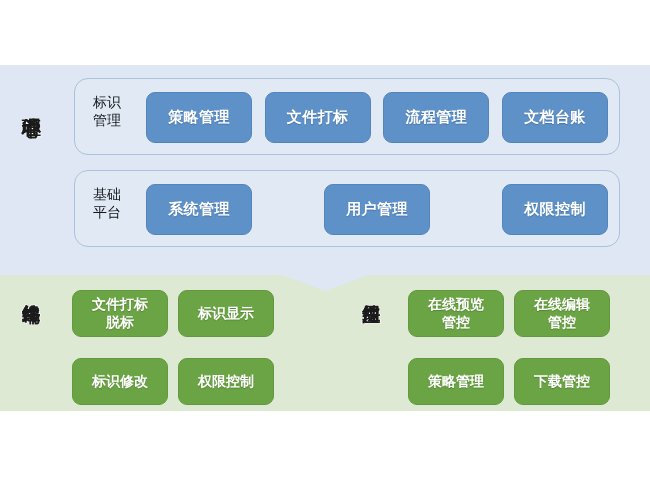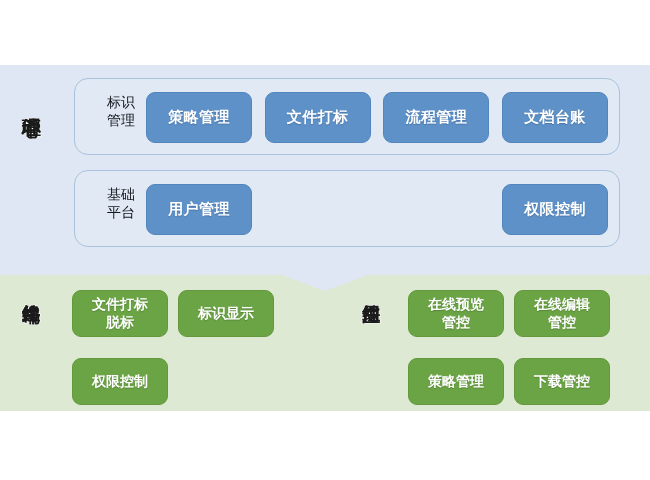--- a/index.html
+++ b/index.html
@@ -94,21 +94,21 @@
   
   .row-label {
     position: absolute;
     left: 18px;
     top: 14px;
     width: 56px;
     font-size: 14px;
     font-weight: normal;
     line-height: 1.32;
     color: #14181d;
-    text-align: center;
+    text-align: left;
   }
 
   
   .btn-row {
     position: absolute;
     left: 71px;
     top: 11px;
     width: 462px;
     height: 55px;
     display: flex;
@@ -191,31 +191,33 @@
       <div class="btn-blue">文档台账</div>
     </div>
   </div>
 
   <div class="group-box" id="group-platform">
     <div class="row-label">
       <div>基础</div>
       <div>平台</div>
     </div>
     <div class="btn-row">
+      <div class="btn-blue">系统管理</div>
       <div class="btn-blue">用户管理</div>
       <div class="btn-blue">权限控制</div>
     </div>
   </div>
 
   <div class="vlabel" id="label-terminal">终端组件</div>
 
   <div class="green-grid" id="grid-terminal">
     <div class="btn-green">文件打标
 脱标</div>
     <div class="btn-green">标识显示</div>
+    <div class="btn-green">标识修改</div>
     <div class="btn-green">权限控制</div>
   </div>
 
   <div class="vlabel" id="label-app">应用组件</div>
 
   <div class="green-grid" id="grid-app">
     <div class="btn-green">在线预览
 管控</div>
     <div class="btn-green">在线编辑
 管控</div>

